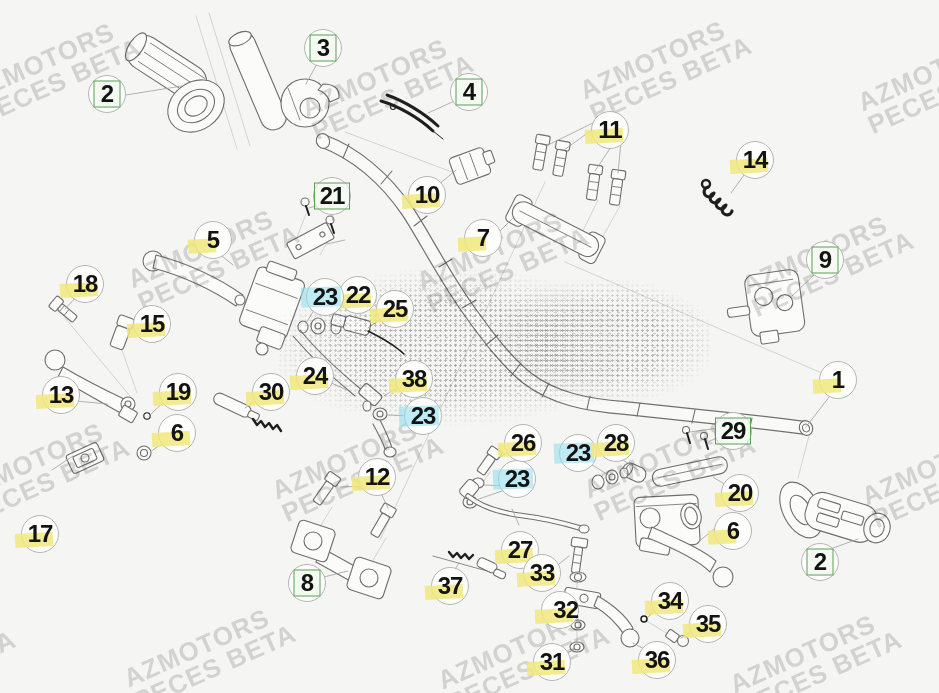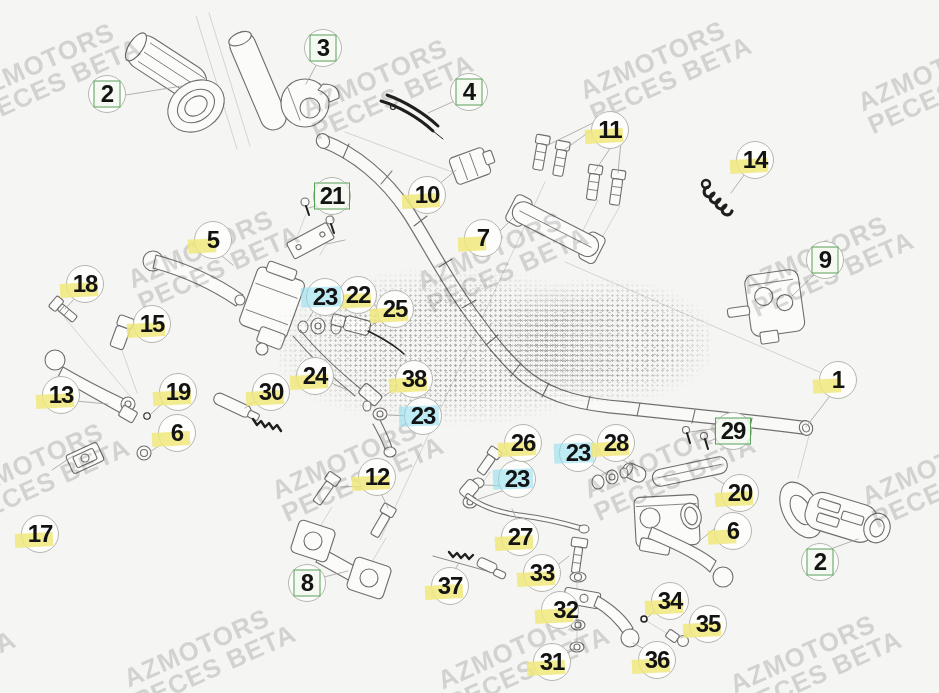--- a/index.html
+++ b/index.html
@@ -681,21 +681,21 @@
         <span class="num">24</span>
       </div>
       <div class="callout s-y len2" style="left: 395px; top: 309px;">
         <span class="hl"></span>
         <span class="num">25</span>
       </div>
       <div class="callout s-y len2" style="left: 523px; top: 443px;">
         <span class="hl"></span>
         <span class="num">26</span>
       </div>
-      <div class="callout s-y len2" style="left: 520px; top: 537px; align-items: center;">
+      <div class="callout s-y len2" style="left: 520px; top: 550px; align-items: center;">
         <span class="hl"></span>
         <span class="num">27</span>
       </div>
       <div class="callout s-y len2" style="left: 616px; top: 443px;">
         <span class="hl"></span>
         <span class="num">28</span>
       </div>
       <div class="callout s-g len2" style="left: 733px; top: 431px;">
         <span class="hl"></span>
         <span class="num">29</span>

